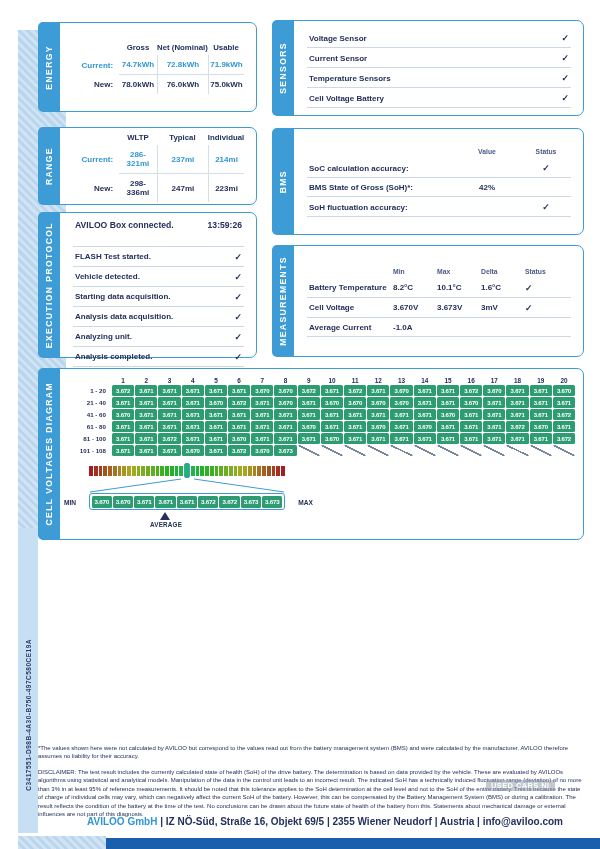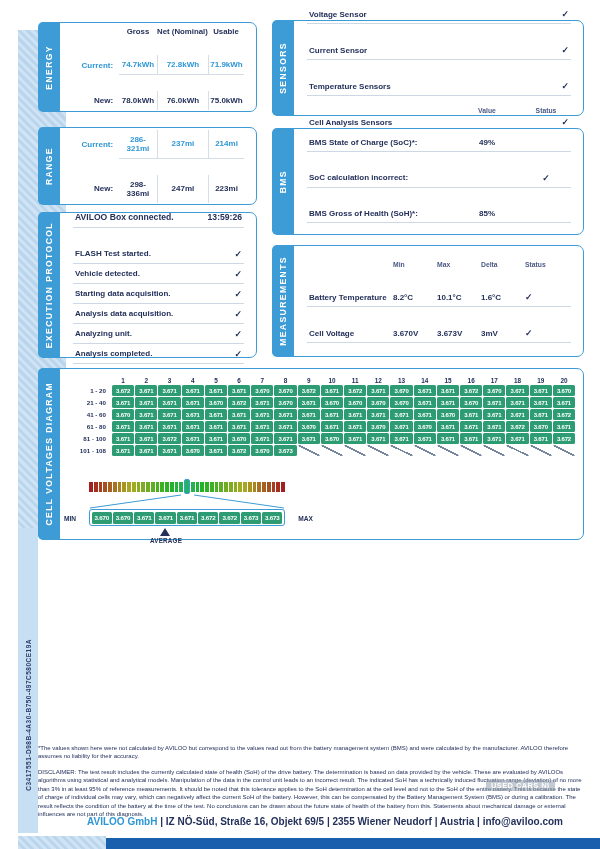--- a/index.html
+++ b/index.html
@@ -6,42 +6,42 @@
   body{background:#ededed;font-family:"Liberation Sans",sans-serif;}
   .page{position:relative;width:600px;height:849px;background:#ffffff;color:#23305a;overflow:hidden;margin:0 auto;}
   .stripes{background:repeating-linear-gradient(45deg,#cfe3f4 0 3px,#b9d6ed 3px 6px);}
   .band{position:absolute;left:18px;top:30px;width:48px;height:498px;}
   .strip{position:absolute;left:18px;top:528px;width:20px;height:305px;background:#c7dff2;display:flex;flex-direction:column;align-items:center;justify-content:flex-end;padding-bottom:42px;}
   .cert{writing-mode:vertical-rl;transform:rotate(180deg);font-size:6.5px;font-weight:600;letter-spacing:0.5px;color:#2c3c6b;white-space:nowrap;}
 
   .panel{position:absolute;background:#fff;border:1.5px solid #3d9cd6;border-radius:7px;}
   .plabel{position:absolute;left:-1px;top:-1px;bottom:-1px;width:22px;background:#3d9cd6;border-radius:5px 0 0 5px;display:flex;align-items:center;justify-content:center;}
   .plabel span{writing-mode:vertical-rl;transform:rotate(180deg);color:#fff;font-size:8.6px;font-weight:700;letter-spacing:1.4px;white-space:nowrap;}
-  .pbody{position:absolute;left:22px;right:0;top:0;bottom:0;padding:4px 12px;display:flex;flex-direction:column;justify-content:center;gap:16px;}
+  .pbody{position:absolute;left:22px;right:0;top:0;bottom:0;padding:4px 12px;display:flex;flex-direction:column;justify-content:center;}
 
   .lrow{display:flex;align-items:center;justify-content:space-between;border-bottom:1px solid #ccd9e5;padding:5px 2px 4px 2px;font-size:8px;font-weight:600;}
   .chk{font-size:9px;font-weight:700;}
 
   .trow{display:grid;grid-template-columns:27% 22% 30% 21%;align-items:stretch;}
   .tc{display:flex;align-items:center;justify-content:center;text-align:center;font-size:8px;font-weight:700;padding:5px 0;}
   .thead .tc{font-size:7.8px;padding:3px 0;}
   .tlabel{justify-content:flex-end;padding-right:6px;}
   .tdata .vdiv{border-left:1px solid #d3dee9;}
   .r0 > .tc:not(.tlabel){border-bottom:1px solid #d3dee9;}
   .accent{color:#2f96d5;}
 
   .bhead,.brow,.mhead,.mrow{display:flex;align-items:center;}
   .bhead,.mhead{font-size:6.8px;font-weight:700;color:#4a5a85;padding:2px 2px 3px;}
   .brow,.mrow{border-bottom:1px solid #ccd9e5;padding:5px 2px 4px;font-size:8px;font-weight:600;}
   .bl,.ml{flex:1;}
   .bv{width:72px;text-align:center;}
   .bs{width:46px;text-align:center;}
   .mc{width:44px;text-align:left;}
   .bval{font-weight:700;}
-  .phead{display:flex;justify-content:space-between;align-items:flex-start;border-bottom:1px solid #ccd9e5;padding:5px 2px;font-size:8.6px;font-weight:700;}
+  .phead{display:flex;justify-content:space-between;align-items:flex-start;border-bottom:1px solid #ccd9e5;padding:16px 2px;font-size:8.6px;font-weight:700;}
 
   .cvbody{padding:8px 8px 2px 6px;justify-content:flex-start;}
   .cv-head{display:flex;gap:1px;margin-left:45px;}
   .cv-num{flex:1;text-align:center;font-size:6.4px;font-weight:700;}
   .cv-row{display:flex;gap:1px;margin-top:1px;align-items:center;}
   .cv-lab{width:44px;flex:none;text-align:right;padding-right:5px;font-size:6.2px;font-weight:700;}
   .cellv{flex:1;height:11px;background:#2e9c72;color:#fff;font-size:6px;font-weight:600;display:flex;align-items:center;justify-content:center;border-radius:1.5px;letter-spacing:-0.2px;}
   .cellv.empty{background:linear-gradient(to top right,transparent 46%,#76869f 46%,#76869f 54%,transparent 54%);}
 
   .scale{position:relative;width:196px;margin:7px 0 0 22px;}
@@ -112,31 +112,37 @@
         </div>
         <div class="lrow">
           <div class="llbl">Current Sensor</div>
           <div class="chk">✓</div>
         </div>
         <div class="lrow">
           <div class="llbl">Temperature Sensors</div>
           <div class="chk">✓</div>
         </div>
         <div class="lrow">
-          <div class="llbl">Cell Analysis Sensors</div>
+          <div class="llbl">Cell Voltage Battery</div>
           <div class="chk">✓</div>
         </div>
       </div>
   </section>
 
   <section class="panel" style="left:38px;top:127px;width:219px;height:78px;">
     <div class="plabel">
         <span>RANGE</span>
       </div>
     <div class="pbody" id="range-table">
+        <div class="trow thead">
+          <div class="tc tlabel"></div>
+          <div class="tc">WLTP</div>
+          <div class="tc">Typical</div>
+          <div class="tc">Individual</div>
+        </div>
         <div class="trow tdata r0">
           <div class="tc tlabel accent">Current:</div>
           <div class="tc vcell accent">286-321mi</div>
           <div class="tc vcell vdiv accent">237mi</div>
           <div class="tc vcell vdiv accent">214mi</div>
         </div>
         <div class="trow tdata">
           <div class="tc tlabel">New:</div>
           <div class="tc vcell">298-336mi</div>
           <div class="tc vcell vdiv">247mi</div>
@@ -149,32 +155,27 @@
     <div class="plabel">
         <span>BMS</span>
       </div>
     <div class="pbody" id="bms-list">
         <div class="bhead">
           <div class="bl"></div>
           <div class="bv">Value</div>
           <div class="bs">Status</div>
         </div>
         <div class="brow">
-          <div class="bl">BMS State of Charge (SoC)*:</div>
-          <div class="bv bval">49%</div>
-          <div class="bs chk"></div>
-        </div>
-        <div class="brow">
-          <div class="bl">SoC calculation incorrect:</div>
+          <div class="bl">SoC calculation accuracy:</div>
           <div class="bv bval"></div>
           <div class="bs chk">✓</div>
         </div>
         <div class="brow">
-          <div class="bl">BMS Gross of Health (SoH)*:</div>
-          <div class="bv bval">85%</div>
+          <div class="bl">BMS State of Gross (SoH)*:</div>
+          <div class="bv bval">42%</div>
           <div class="bs chk"></div>
         </div>
         <div class="brow">
           <div class="bl">SoH fluctuation accuracy:</div>
           <div class="bv bval"></div>
           <div class="bs chk">✓</div>
         </div>
       </div>
   </section>
 
@@ -234,20 +235,27 @@
           <div class="mc bval">10.1°C</div>
           <div class="mc bval">1.6°C</div>
           <div class="mc chk">✓</div>
         </div>
         <div class="mrow">
           <div class="ml">Cell Voltage</div>
           <div class="mc bval">3.670V</div>
           <div class="mc bval">3.673V</div>
           <div class="mc bval">3mV</div>
           <div class="mc chk">✓</div>
+        </div>
+        <div class="mrow">
+          <div class="ml">Average Current</div>
+          <div class="mc bval">-1.0A</div>
+          <div class="mc bval"></div>
+          <div class="mc bval"></div>
+          <div class="mc chk"></div>
         </div>
       </div>
   </section>
 
   <section class="panel" style="left:38px;top:368px;width:546px;height:172px;">
     <div class="plabel">
         <span>CELL VOLTAGES DIAGRAM</span>
       </div>
     <div class="pbody cvbody">
       <div id="cv-grid">

